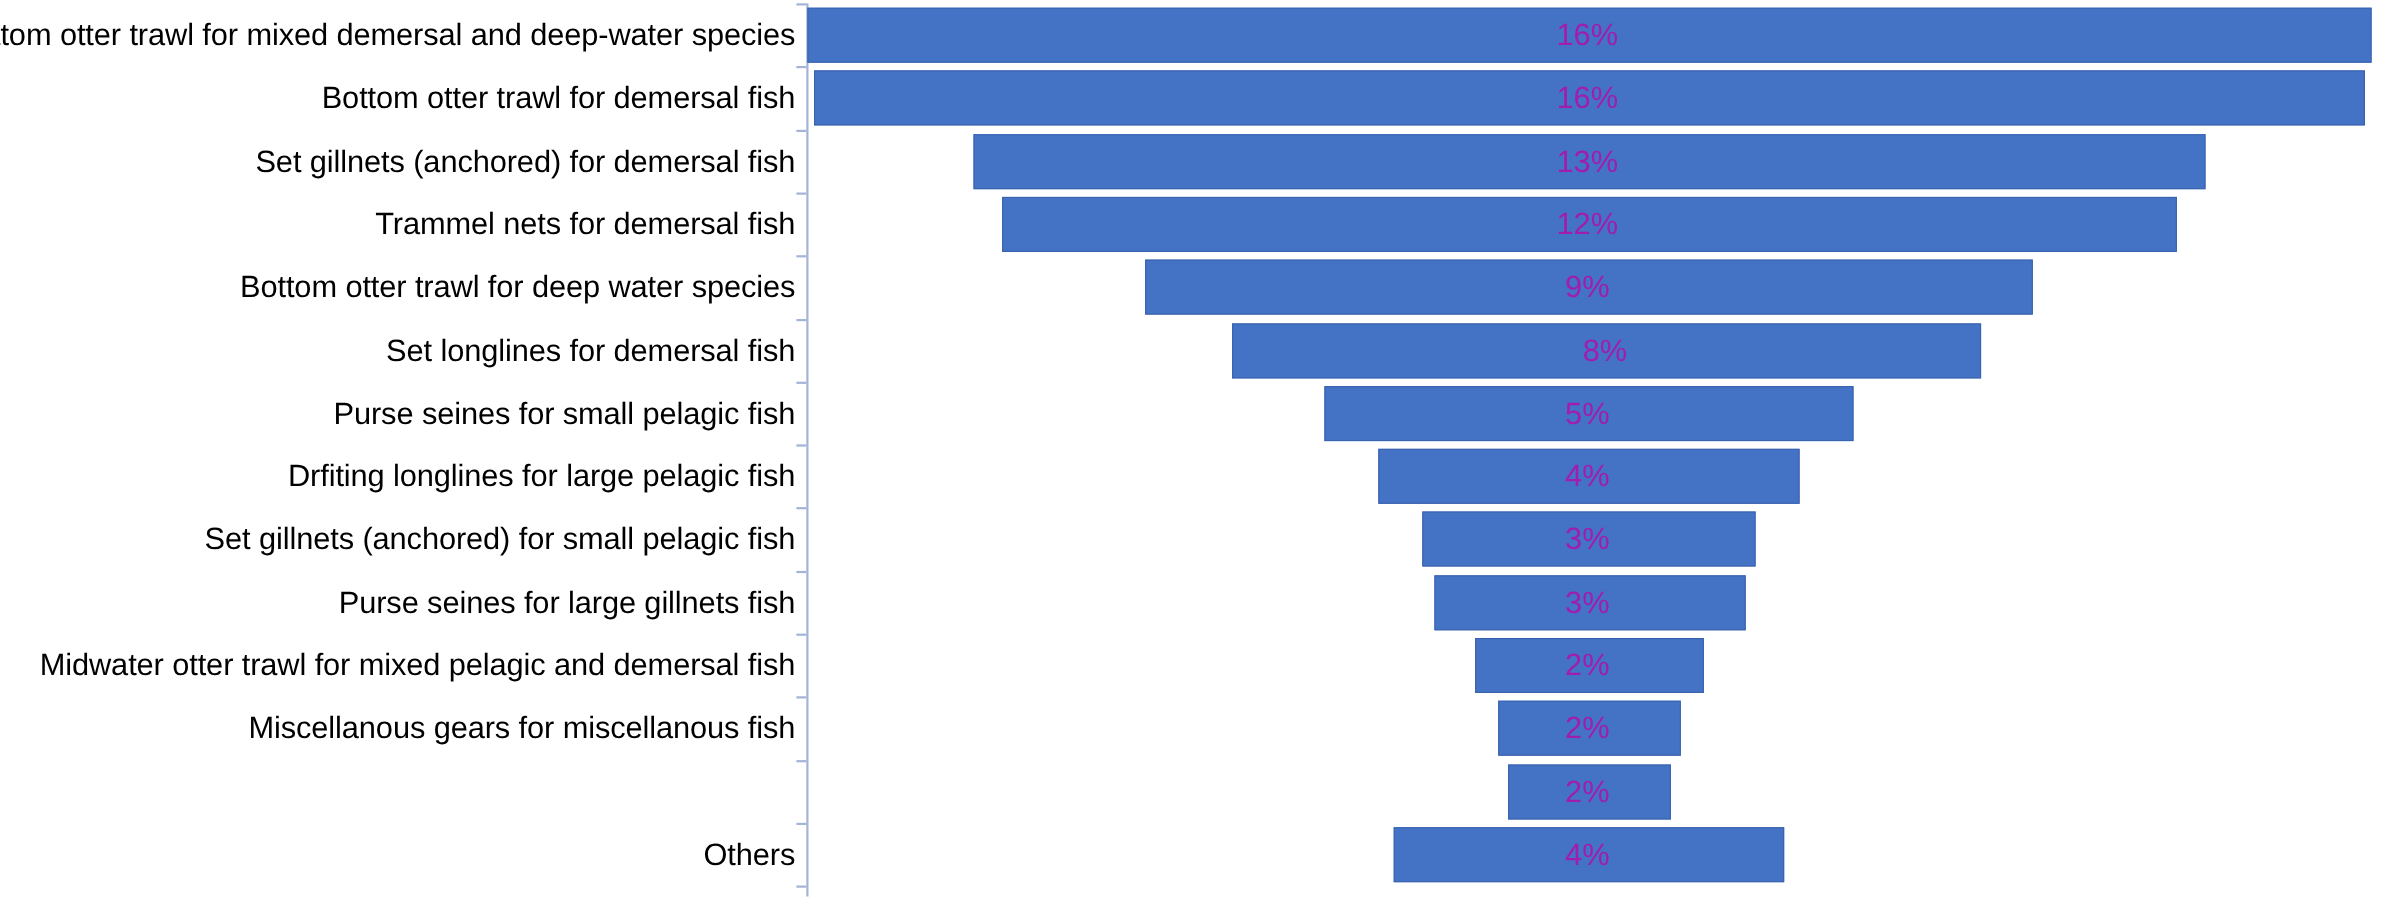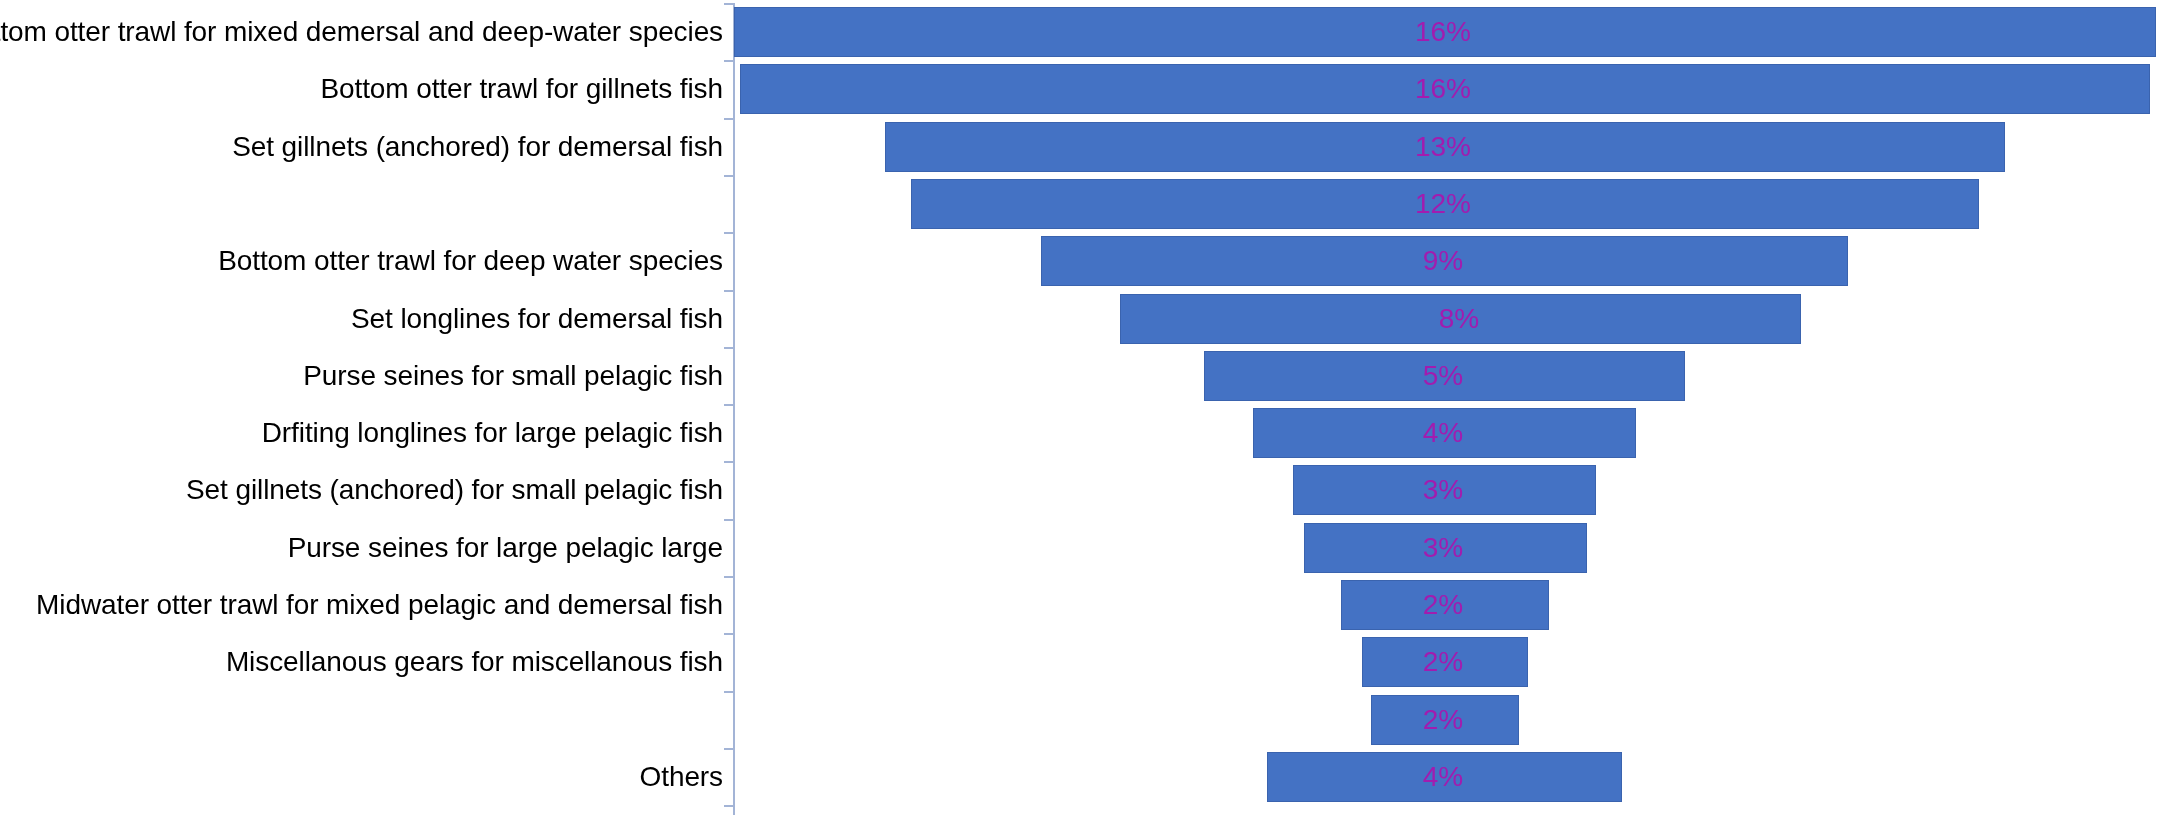--- a/index.html
+++ b/index.html
@@ -90,30 +90,31 @@
       <div class="axis-tick" style="top: 805px;"></div>
     </div>
 
   <div id="rows">
       <div class="row" style="top: 3px; height: 57px;">
         <div class="cat-label">Bottom otter trawl for mixed demersal and deep-water species</div>
         <div class="bar" style="left: 734px; width: 1422px; top: 4px;"></div>
         <div class="bar-value" style="left: 1363px; width: 160px; top: 4px;">16%</div>
       </div>
       <div class="row" style="top: 60px; height: 57px;">
-        <div class="cat-label">Bottom otter trawl for gillnets fish</div>
+        <div class="cat-label">Bottom otter trawl for demersal fish</div>
         <div class="bar" style="left: 740px; width: 1410px; top: 4px;"></div>
         <div class="bar-value" style="left: 1363px; width: 160px; top: 4px;">16%</div>
       </div>
       <div class="row" style="top: 118px; height: 57px; padding-left: 25px;">
         <div class="cat-label">Set gillnets (anchored) for demersal fish</div>
         <div class="bar" style="left: 885px; width: 1120px; top: 4px;"></div>
         <div class="bar-value" style="left: 1363px; width: 160px; top: 4px;">13%</div>
       </div>
       <div class="row" style="top: 175px; height: 57px;">
+        <div class="cat-label">Trammel nets for demersal fish</div>
         <div class="bar" style="left: 911px; width: 1068px; top: 4px;"></div>
         <div class="bar-value" style="left: 1363px; width: 160px; top: 4px;">12%</div>
       </div>
       <div class="row" style="top: 232px; height: 57px;">
         <div class="cat-label">Bottom otter trawl for deep water species</div>
         <div class="bar" style="left: 1041px; width: 807px; top: 4px;"></div>
         <div class="bar-value" style="left: 1363px; width: 160px; top: 4px;">9%</div>
       </div>
       <div class="row" style="top: 290px; height: 57px; margin-left: 16px;">
         <div class="cat-label">Set longlines for demersal fish</div>
@@ -129,21 +130,21 @@
         <div class="cat-label">Drfiting longlines for large pelagic fish</div>
         <div class="bar" style="left: 1253px; width: 383px; top: 4px;"></div>
         <div class="bar-value" style="left: 1363px; width: 160px; top: 4px;">4%</div>
       </div>
       <div class="row" style="top: 461px; height: 57px;">
         <div class="cat-label">Set gillnets (anchored) for small pelagic fish</div>
         <div class="bar" style="left: 1293px; width: 303px; top: 4px;"></div>
         <div class="bar-value" style="left: 1363px; width: 160px; top: 4px;">3%</div>
       </div>
       <div class="row" style="top: 519px; height: 57px;">
-        <div class="cat-label">Purse seines for large pelagic large</div>
+        <div class="cat-label">Purse seines for large gillnets fish</div>
         <div class="bar" style="left: 1304px; width: 283px; top: 4px;"></div>
         <div class="bar-value" style="left: 1363px; width: 160px; top: 4px;">3%</div>
       </div>
       <div class="row" style="top: 576px; height: 57px;">
         <div class="cat-label">Midwater otter trawl for mixed pelagic and demersal fish</div>
         <div class="bar" style="left: 1341px; width: 208px; top: 4px;"></div>
         <div class="bar-value" style="left: 1363px; width: 160px; top: 4px;">2%</div>
       </div>
       <div class="row" style="top: 633px; height: 57px;">
         <div class="cat-label">Miscellanous gears for miscellanous fish</div>

